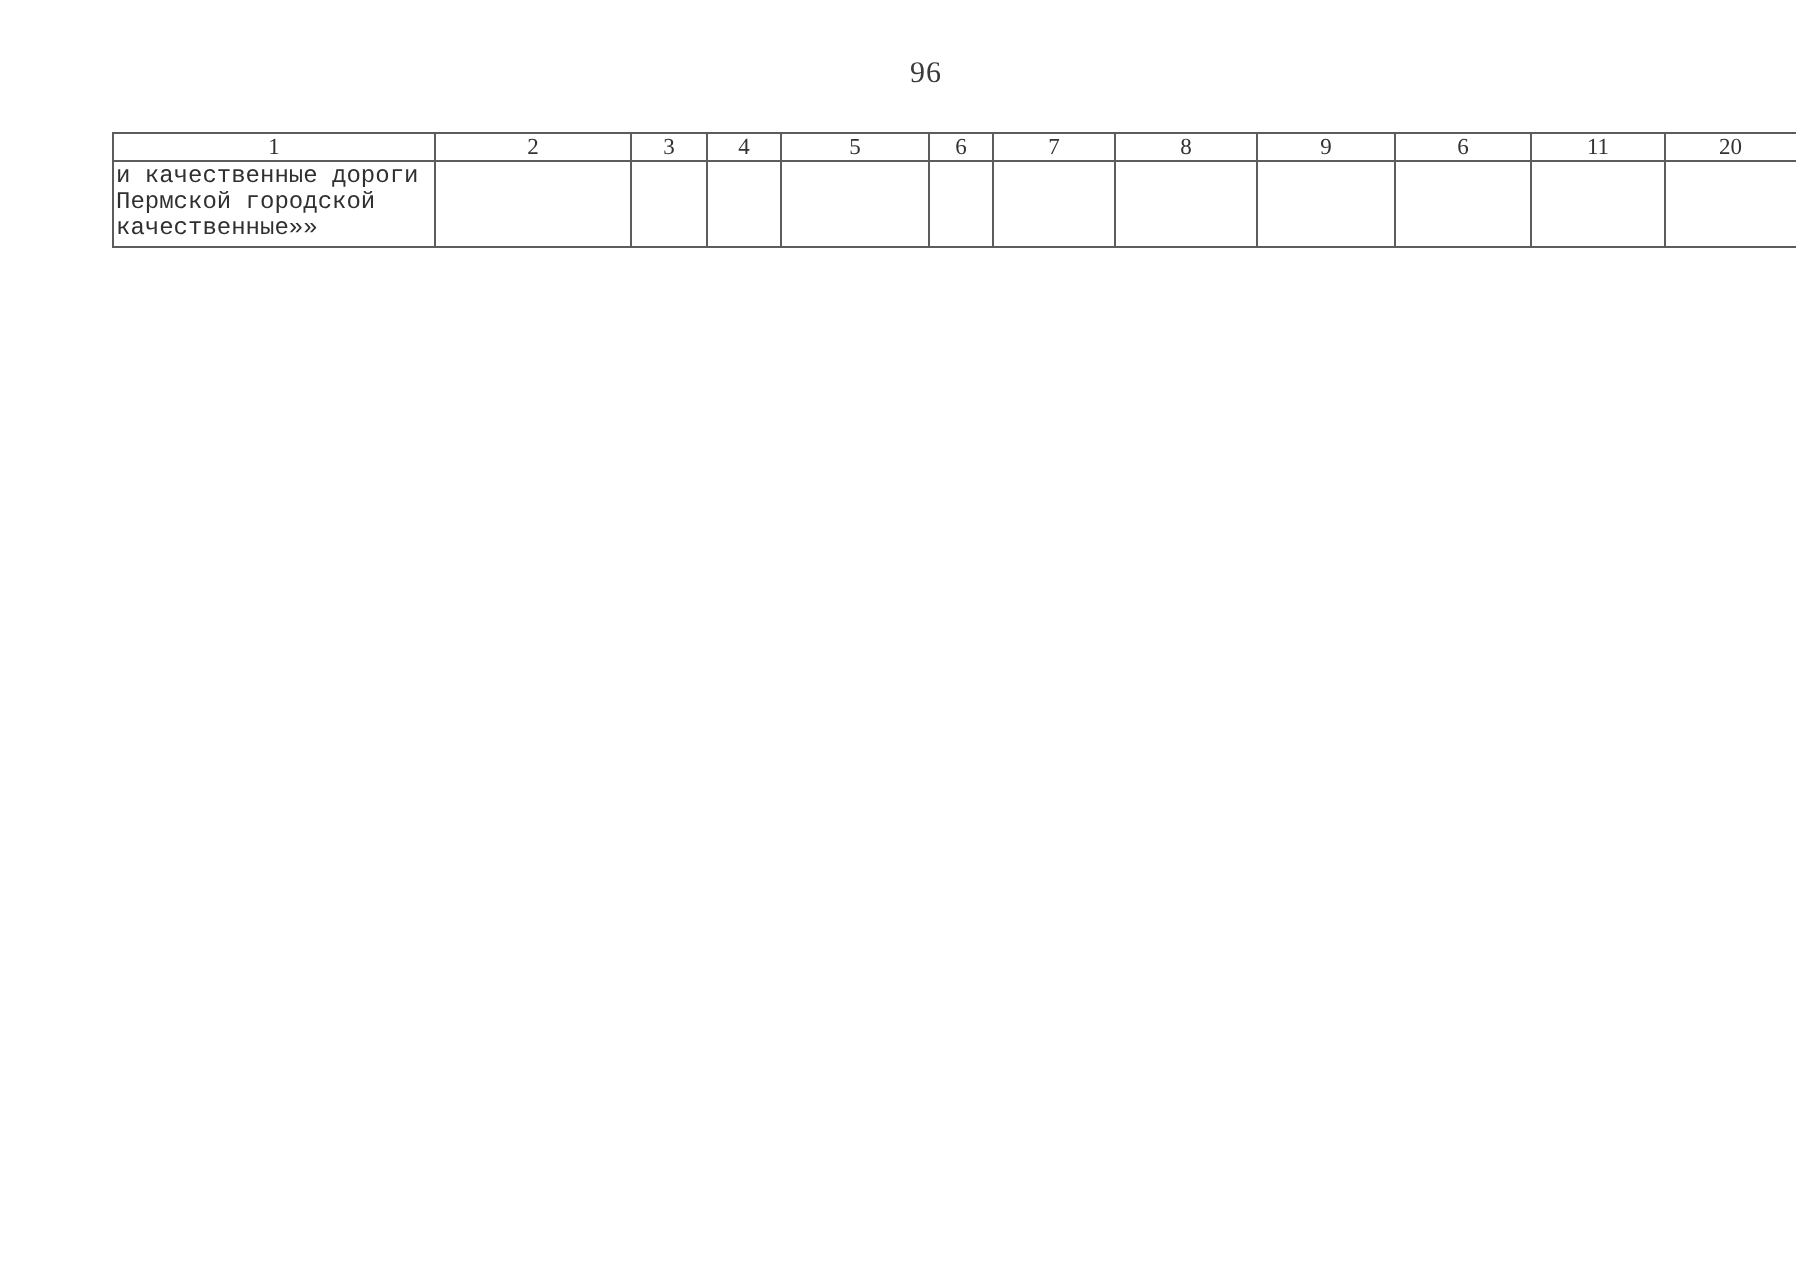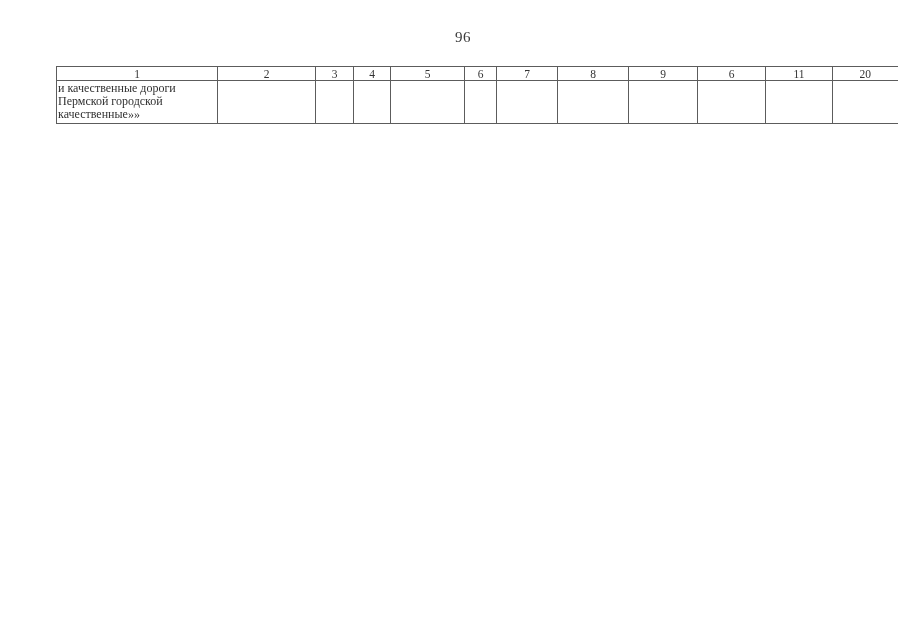--- a/index.html
+++ b/index.html
@@ -55,20 +55,21 @@
   }
   .doc-table tbody td {
     height: 42px;
     vertical-align: top;
   }
   .cell-text {
     font-size: 12px;
     line-height: 12.9px;
     padding: 1px 1px 0 1px;
     color: #303030;
+    font-family: Liberation Mono, monospace;
   }
   .cell-text div {
     white-space: nowrap;
   }
 </style>
 </head>
 <body>
 
 <div class="page">
 

